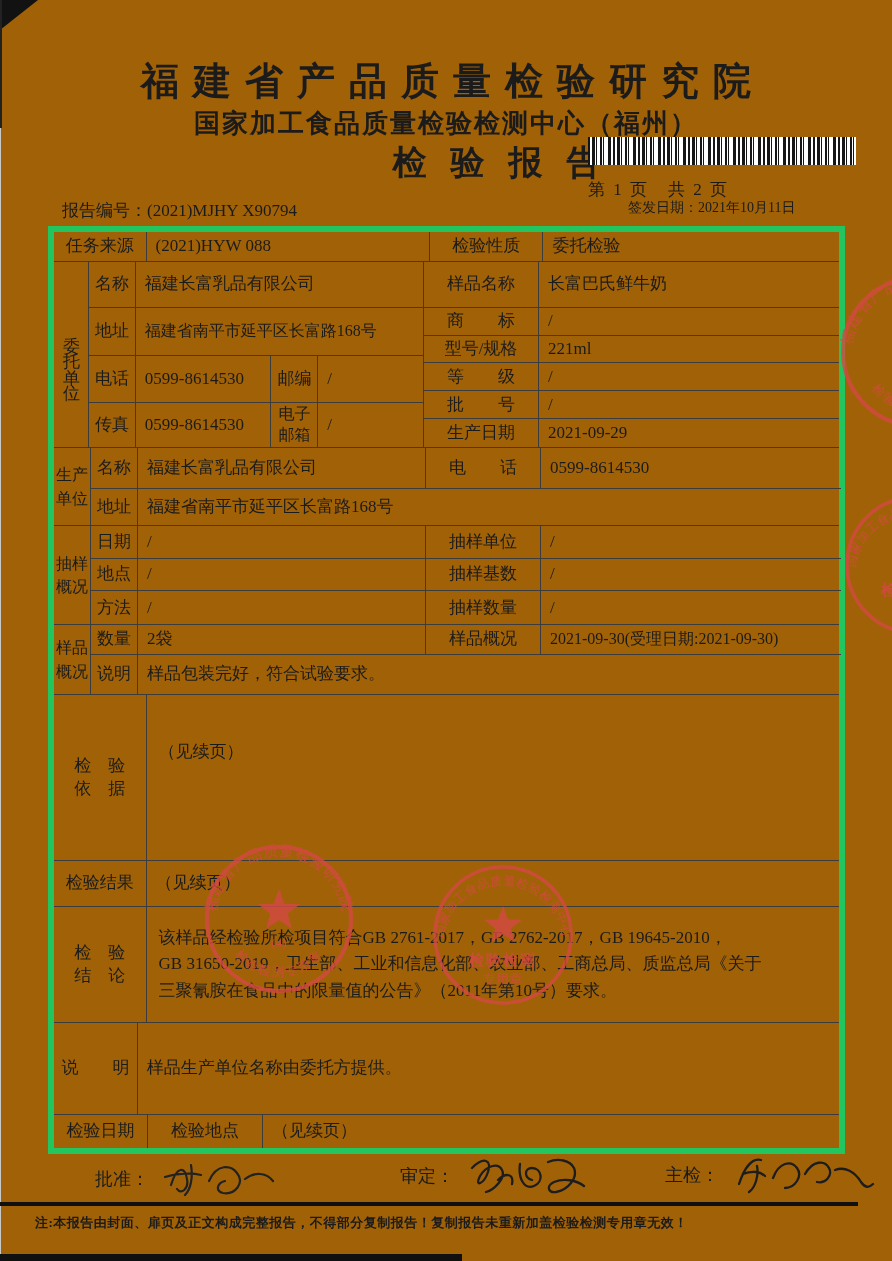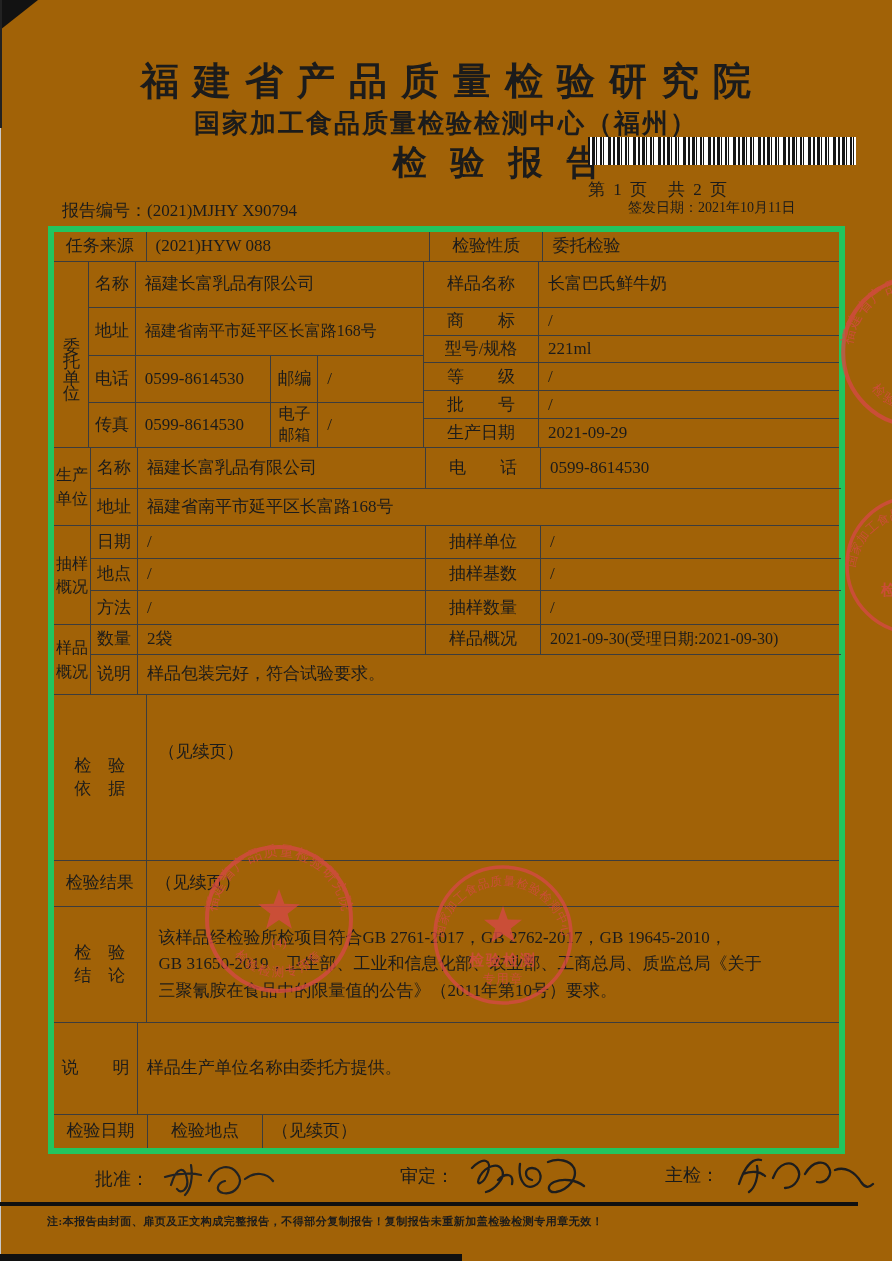--- a/index.html
+++ b/index.html
@@ -34,21 +34,21 @@
   .topleft { align-items:flex-start; justify-content:flex-start; padding:46px 0 0 12px; }
   .concl { align-items:center; justify-content:flex-start; text-align:left; padding:4px 12px; line-height:1.55; }
 
   
   .stamp { position:absolute; opacity:0.82; }
   .stamp text { font-family:"Liberation Serif",serif; }
 
   
   .sig-group { position:absolute; display:flex; align-items:center; gap:8px; font-size:18px;justify-content:center; }
   .divider { position:absolute; left:0; top:1202px; width:858px; height:4px; background:#101010; }
-  .foot-note { position:absolute; left:47px; top:1214px; width:810px; font-size:11px; font-weight:bold; letter-spacing:0.5px; }
+  .foot-note { position:absolute; left:35px; top:1214px; width:810px; font-size:13px; font-weight:bold; letter-spacing:0.5px; }
 
   
   .corner-mark { left:0; top:0; width:38px; height:30px; background:#121212; clip-path:polygon(0 0,100% 0,0 100%); }
   .edge-line-left { left:0; top:0; width:2px; height:128px; background:#222; }
   .edge-line-left2 { left:0; top:128px; width:1px; height:1130px; background:#c9c9c9; }
   .bottom-mark { left:0; top:1254px; width:462px; height:7px; background:#101010; }
 </style>
 </head>
 <body>
 

